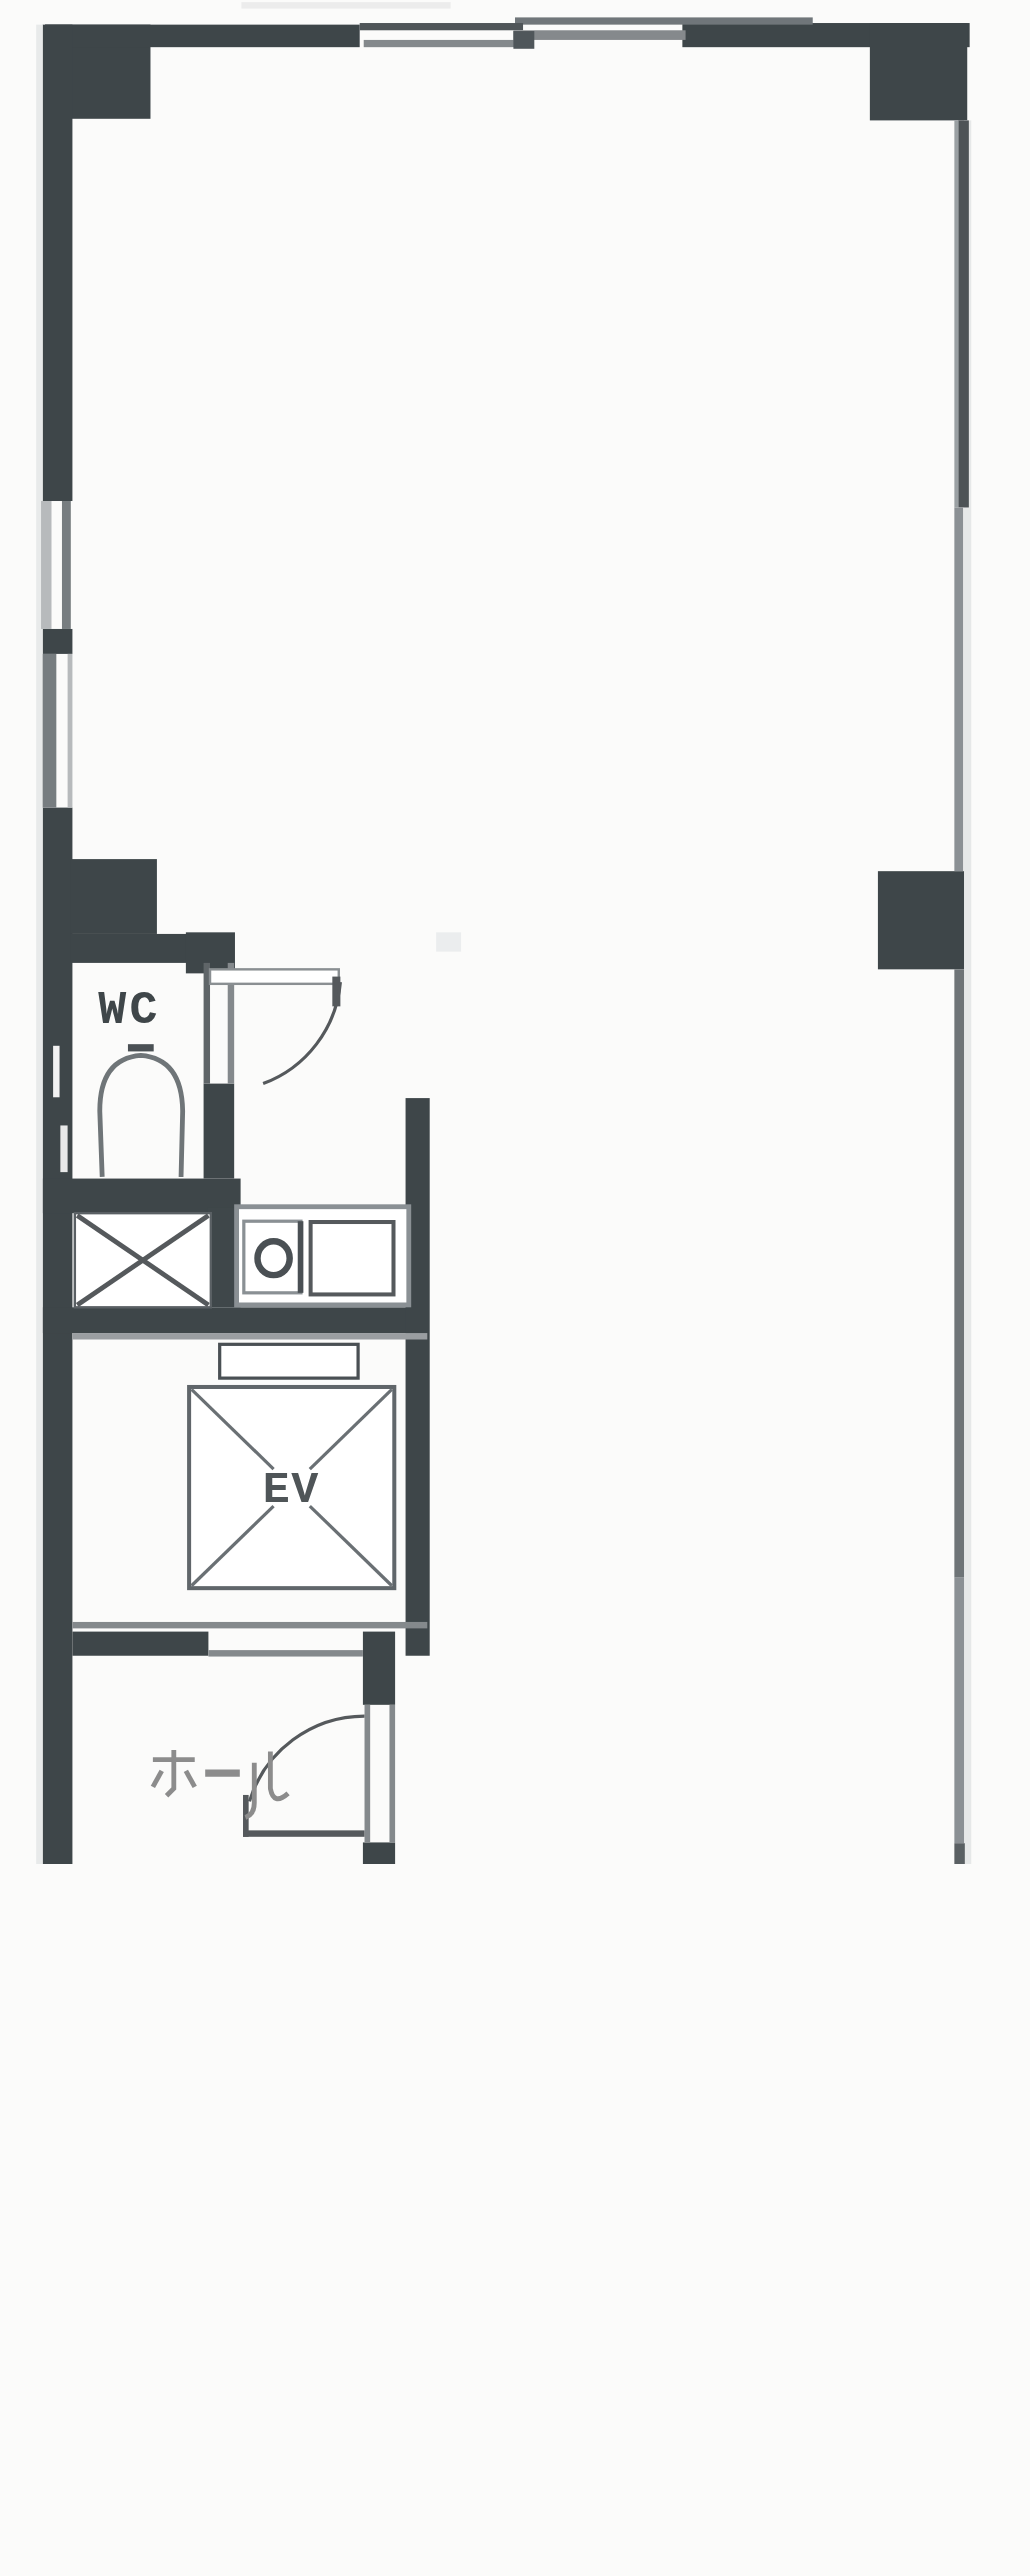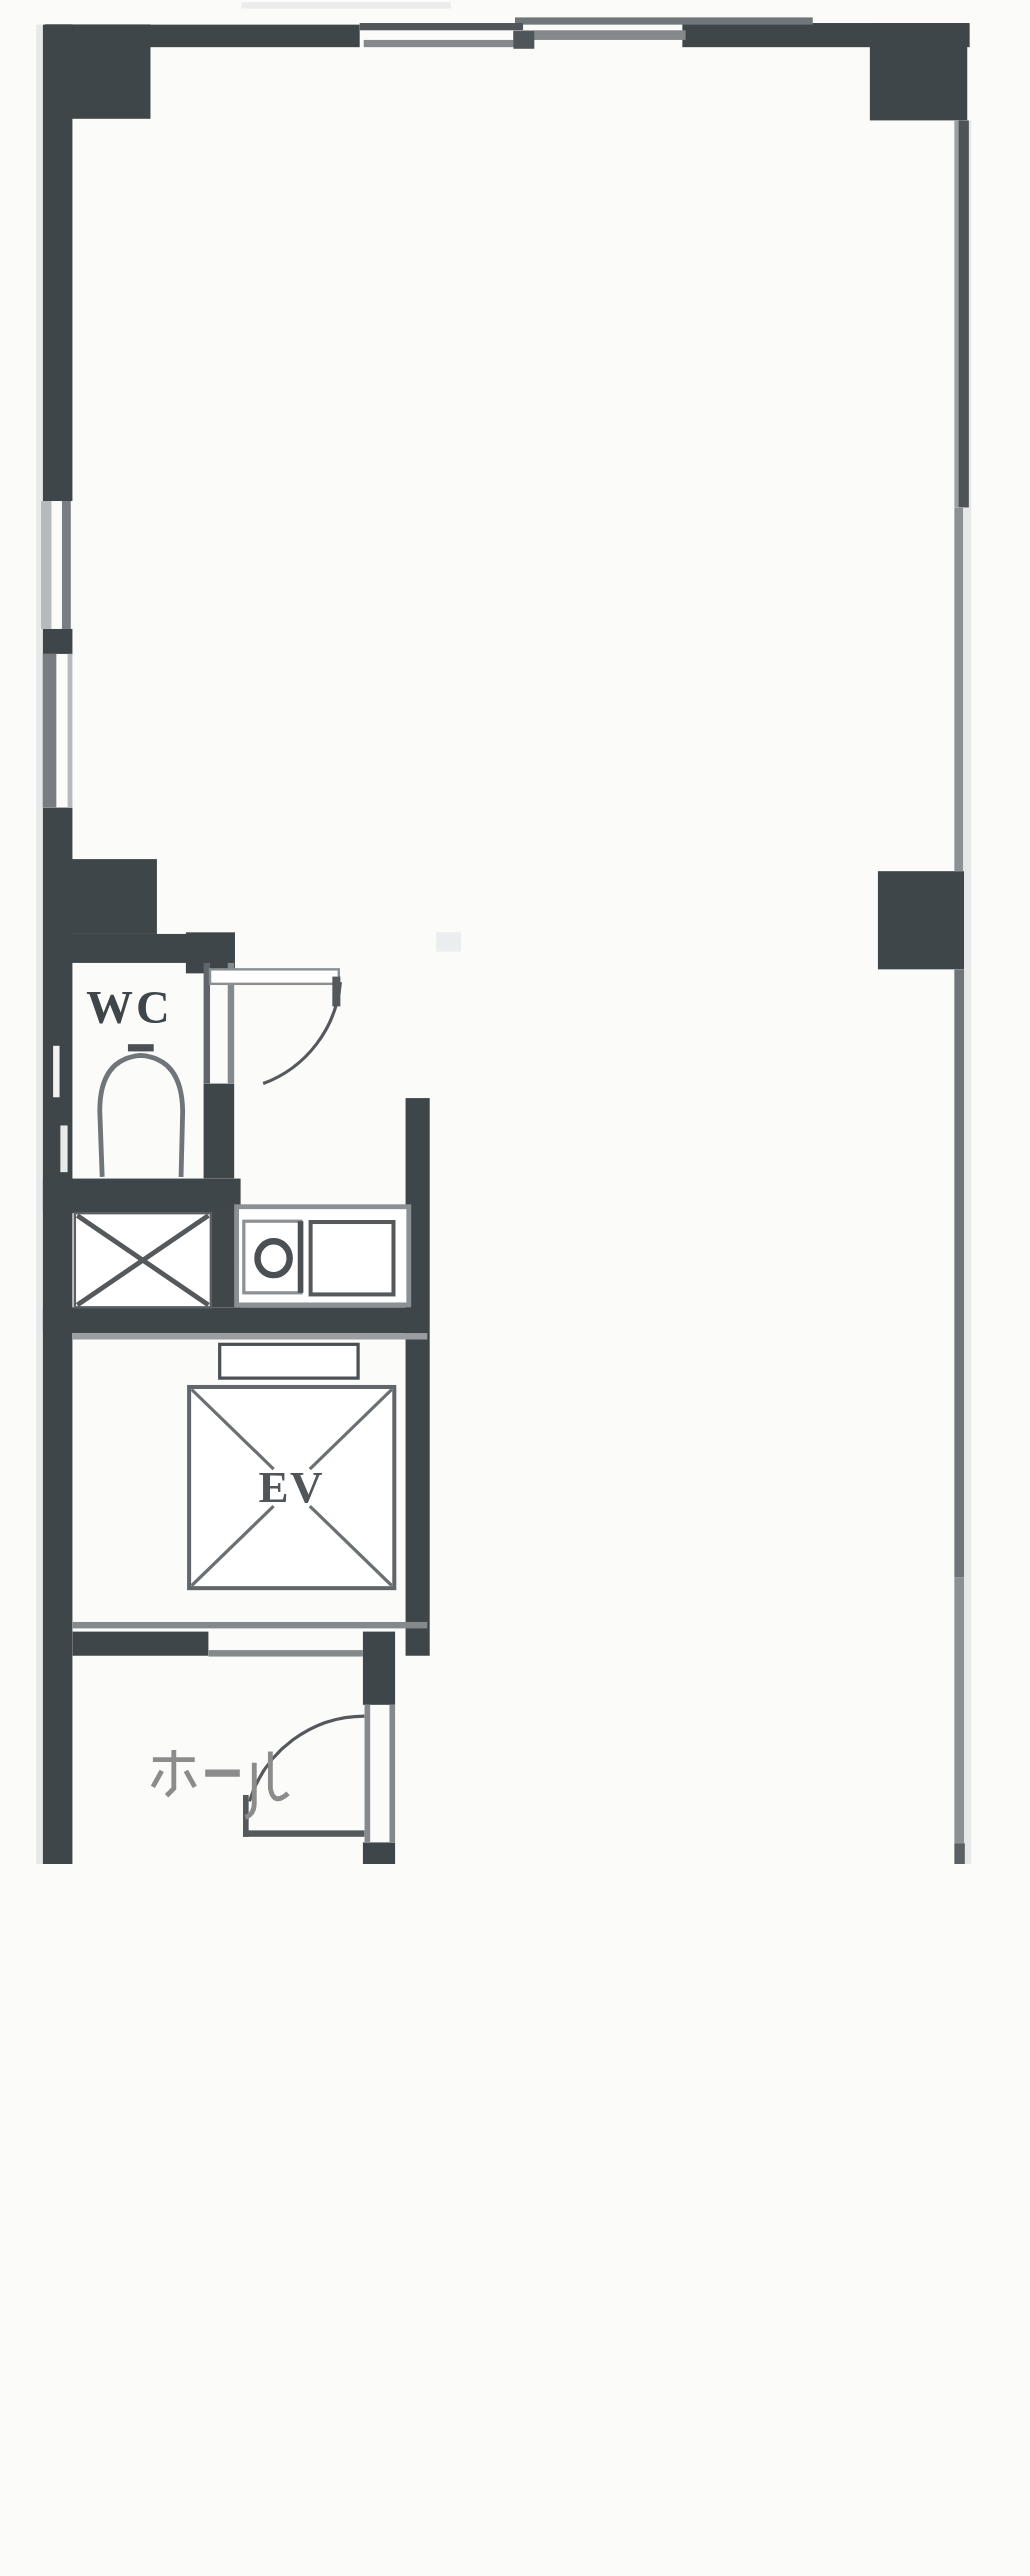--- a/index.html
+++ b/index.html
@@ -1,17 +1,17 @@
 <!DOCTYPE html>
 <html style="font-size:13px"><head>
 <meta charset="utf-8">
 <style>
   html,body{margin:0;padding:0;background:#fbfbfa;}
   #page{position:relative;width:1030px;height:1864px;background:#fbfbfa;overflow:hidden;
-        font-family:Liberation Serif, serif;}
+        font-family:Liberation Mono, monospace;}
   svg{position:absolute;left:0;top:0;filter:blur(0.4px);}
 </style>
 </head>
 <body>
 <div id="page">
 <svg width="1030" height="2576" viewBox="0 0 1280 3200" xmlns="http://www.w3.org/2000/svg">
   <rect x="0" y="0" width="1280" height="3200" fill="#fbfbfa"></rect>
   <g id="walls" fill="#3e4649" stroke="none">
 
     <rect x="56" y="30" width="131" height="117"></rect>

